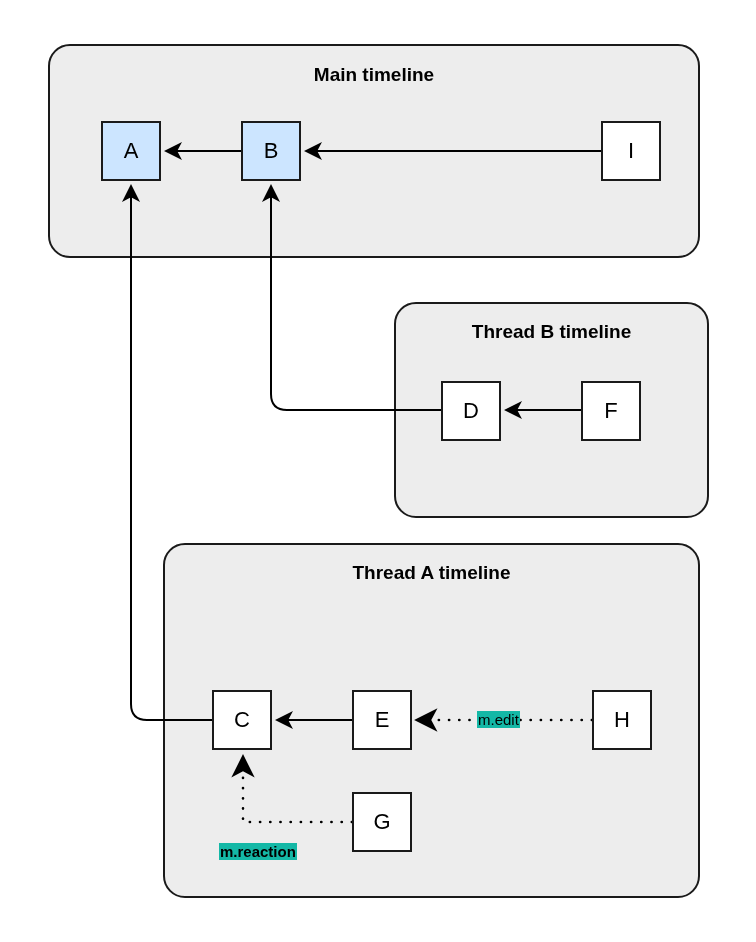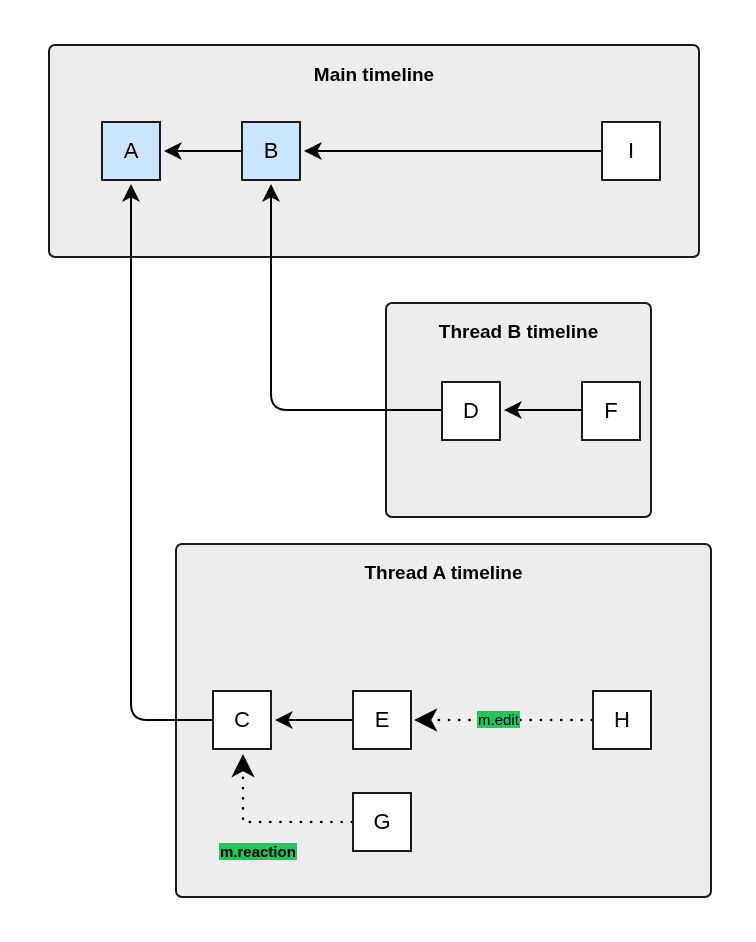--- a/index.html
+++ b/index.html
@@ -21,21 +21,21 @@
     position: absolute;
     left: 0;
     top: 0;
     width: 756px;
     height: 942px;
   }
   .container {
     position: absolute;
     background: #ededed;
     border: 2px solid #1a1a1a;
-    border-radius: 7px;
+    border-radius: 22px;
     box-sizing: border-box;
   }
   .container-title {
     position: absolute;
     left: 0;
     right: 0;
     text-align: center;
     font-size: 19px;
     font-weight: bold;
     color: #000000;
@@ -54,43 +54,43 @@
     font-size: 22px;
     color: #000000;
     font-family: "Liberation Sans", sans-serif;
     z-index: 5;
   }
   .node.highlight {
     background: #cce5ff;
   }
   .edge-label {
     position: absolute;
-    background: #22c55e;
+    background: #14b8a6;
     font-size: 15px;
     color: #000000;
     font-family: "Liberation Sans", sans-serif;
     white-space: nowrap;
     padding: 0 1px;
     z-index: 6;
   }
 </style>
 </head>
 <body>
 
 <div id="canvas">
 
   <div class="container" style="left:48px; top:44px; width:652px; height:214px;">
     <div class="container-title" style="top:18px;">Main timeline</div>
   </div>
 
-  <div class="container" style="left:385px; top:302px; width:267px; height:216px;">
+  <div class="container" style="left:394px; top:302px; width:315px; height:216px;">
     <div class="container-title" style="top:17px;">Thread B timeline</div>
   </div>
 
-  <div class="container" style="left:175px; top:543px; width:537px; height:355px;">
+  <div class="container" style="left:163px; top:543px; width:537px; height:355px;">
     <div class="container-title" style="top:17px;">Thread A timeline</div>
   </div>
 
   <svg id="edges" viewBox="0 0 756 942" xmlns="http://www.w3.org/2000/svg">
     <defs>
       <marker id="arrow" viewBox="0 0 12 12" refX="10" refY="6" markerWidth="9" markerHeight="9" orient="auto-start-reverse">
         <path d="M 0 0 L 12 6 L 0 12 L 3.2 6 z" fill="#000000"></path>
       </marker>
     </defs>
 

